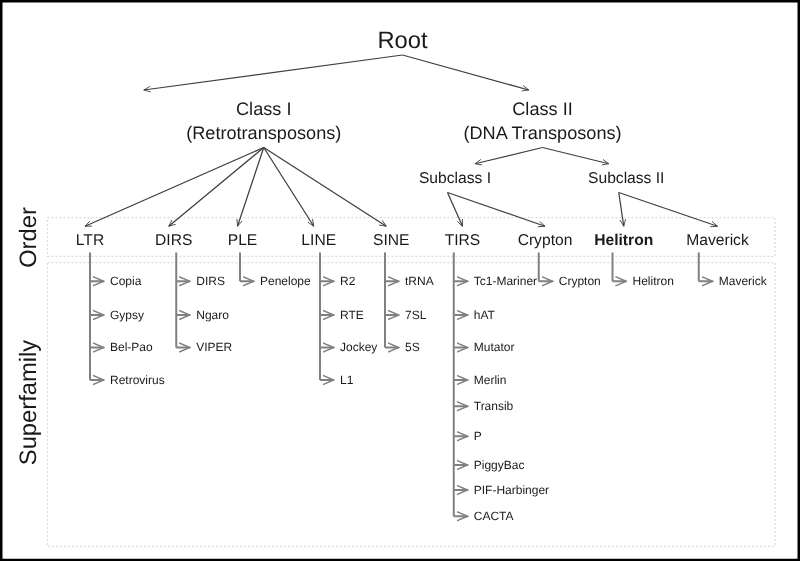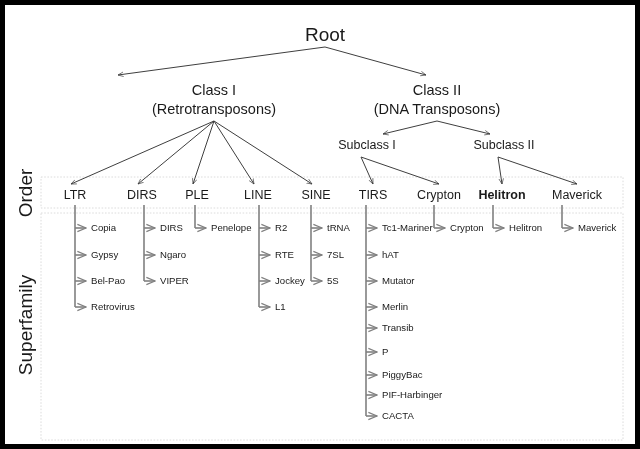--- a/index.html
+++ b/index.html
@@ -5,21 +5,21 @@
 <style>
   html,body{margin:0;padding:0;background:#ffffff;}
   body{
     font-family:"Liberation Sans", sans-serif;
     width:640px;height:449px;overflow:hidden;
   }
   #frame{
     position:relative;
     width:640px;height:449px;
     box-sizing:border-box;
-    border:5px solid #000000;
+    border:2px solid #000000;
     background:#ffffff;
   }
   #tree{position:absolute;left:0;top:0;width:640px;height:449px;}
   .node-text{
     font-family:"Liberation Sans", sans-serif;
     fill:#1a1a1a;
     dominant-baseline:middle;
   }
   .t-root{font-size:19px;}
   .t-class{font-size:14.5px;}

